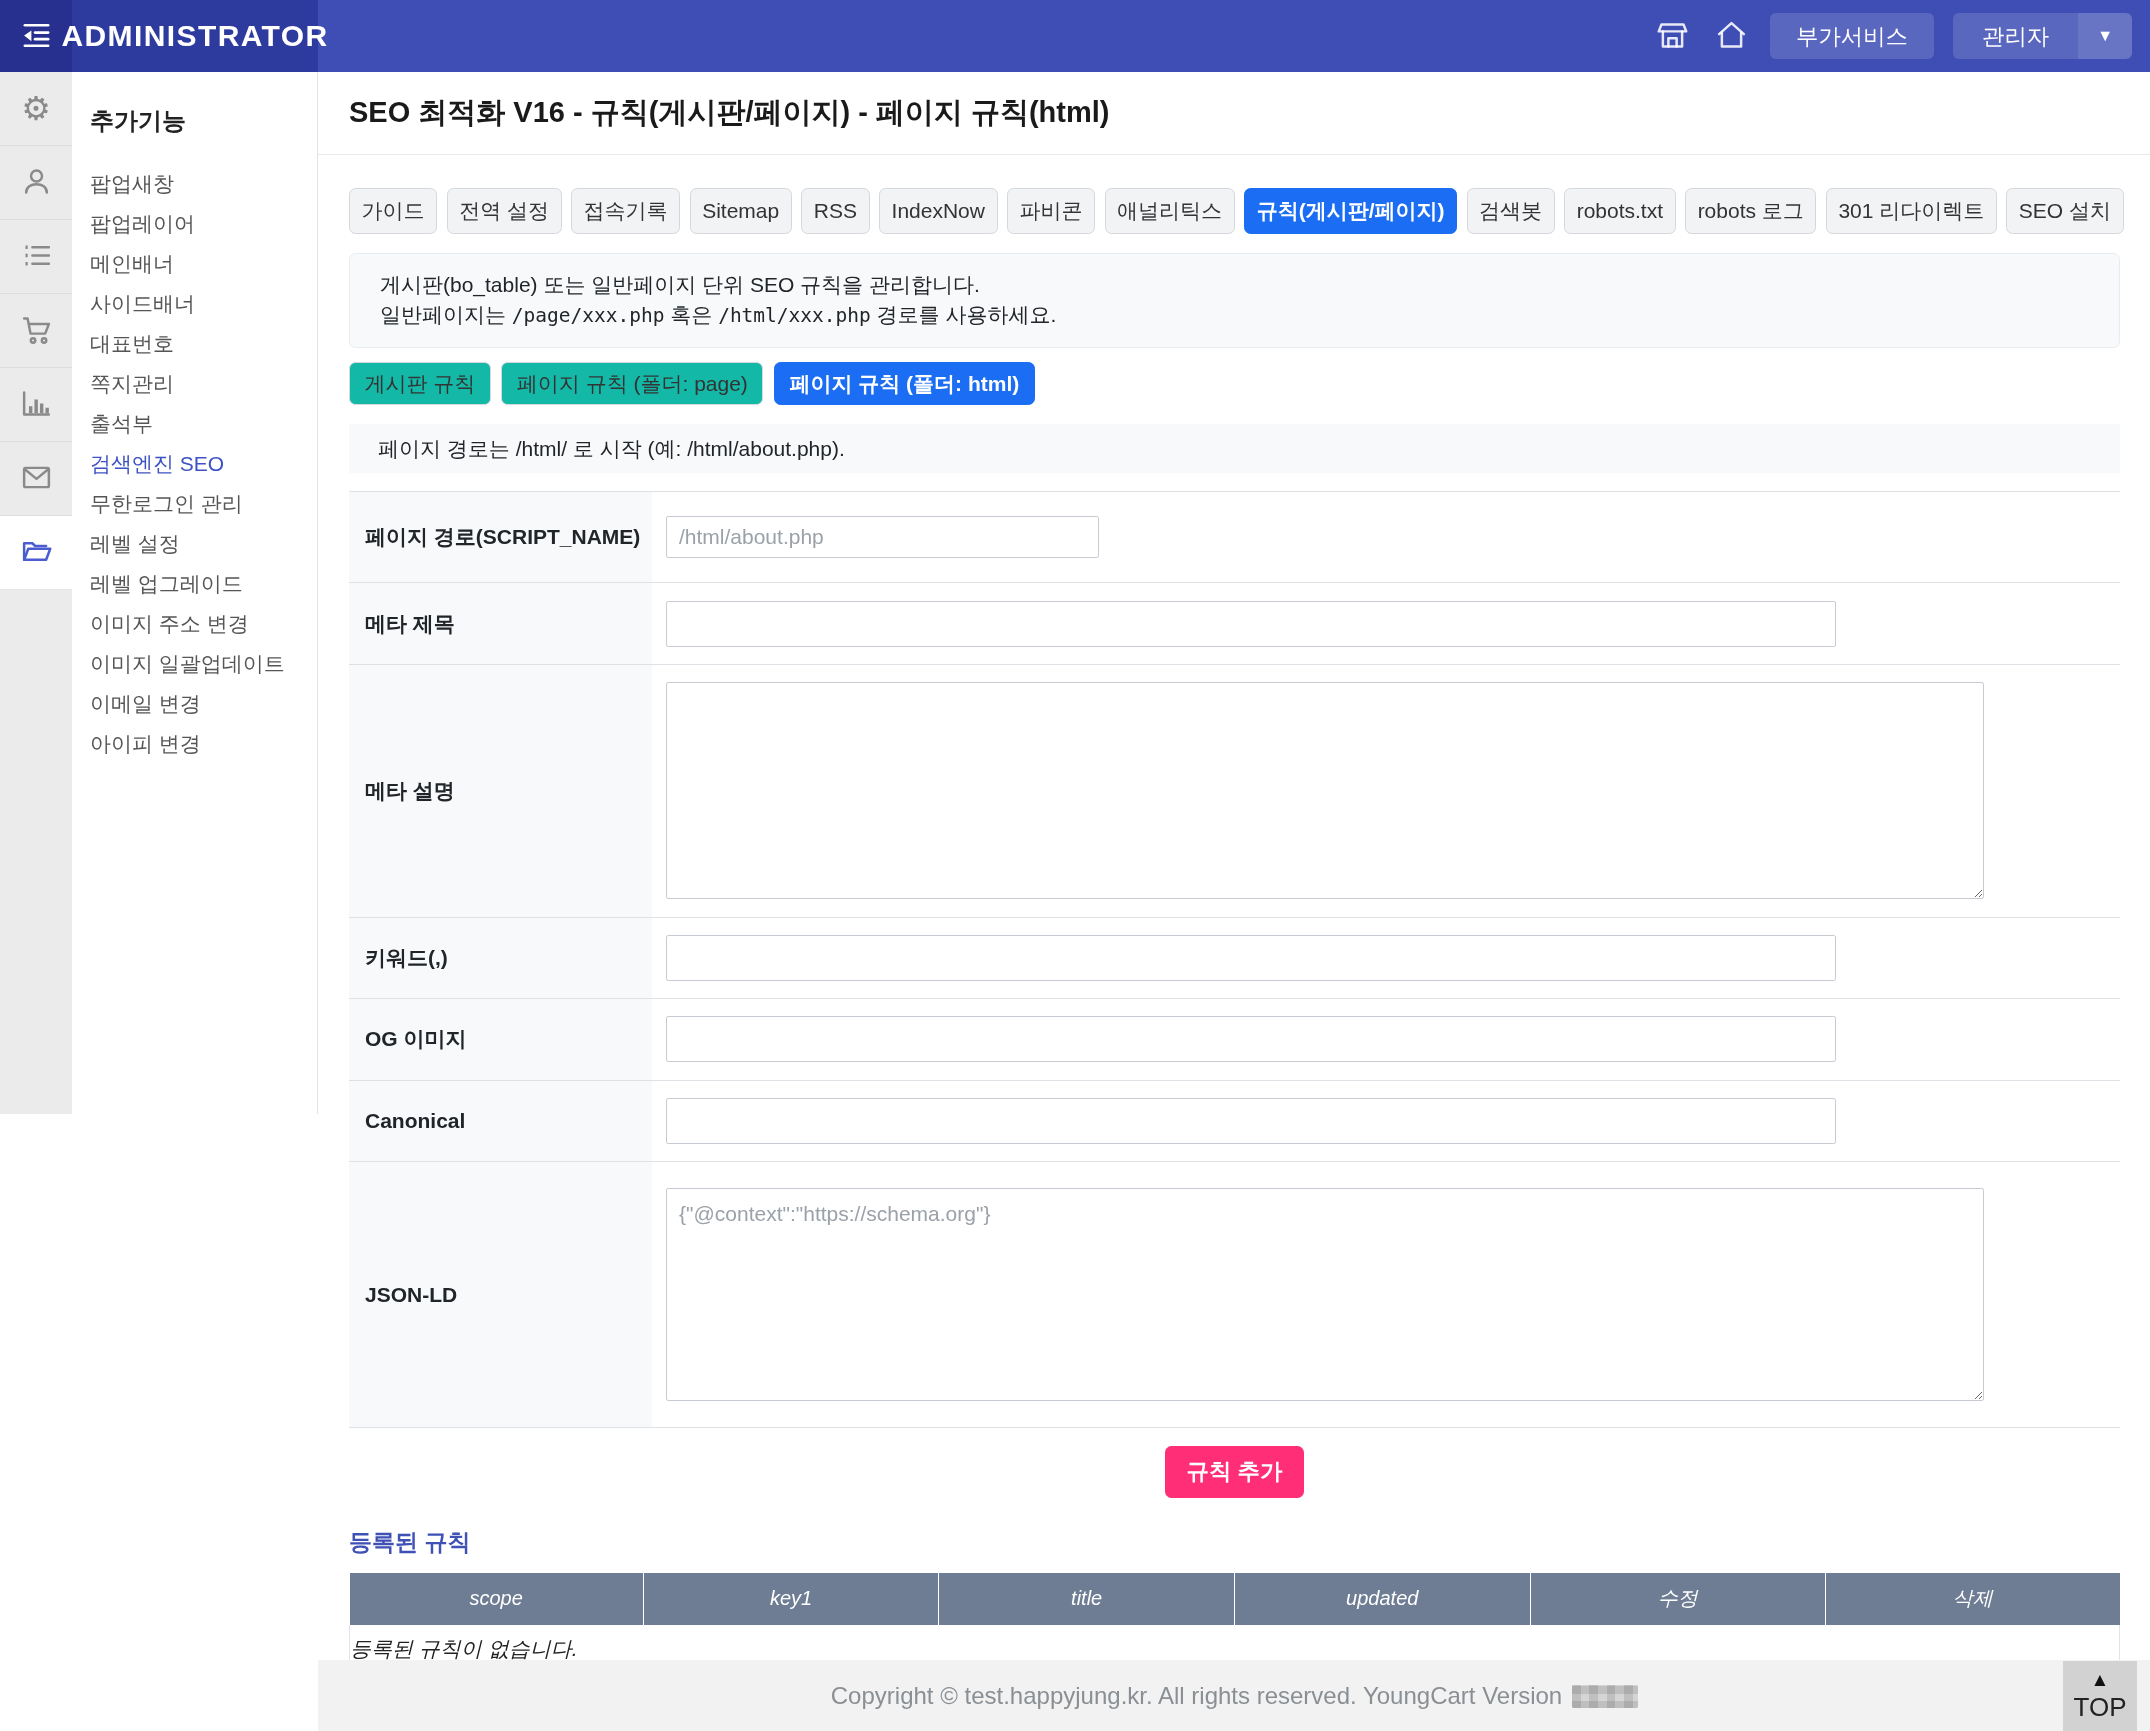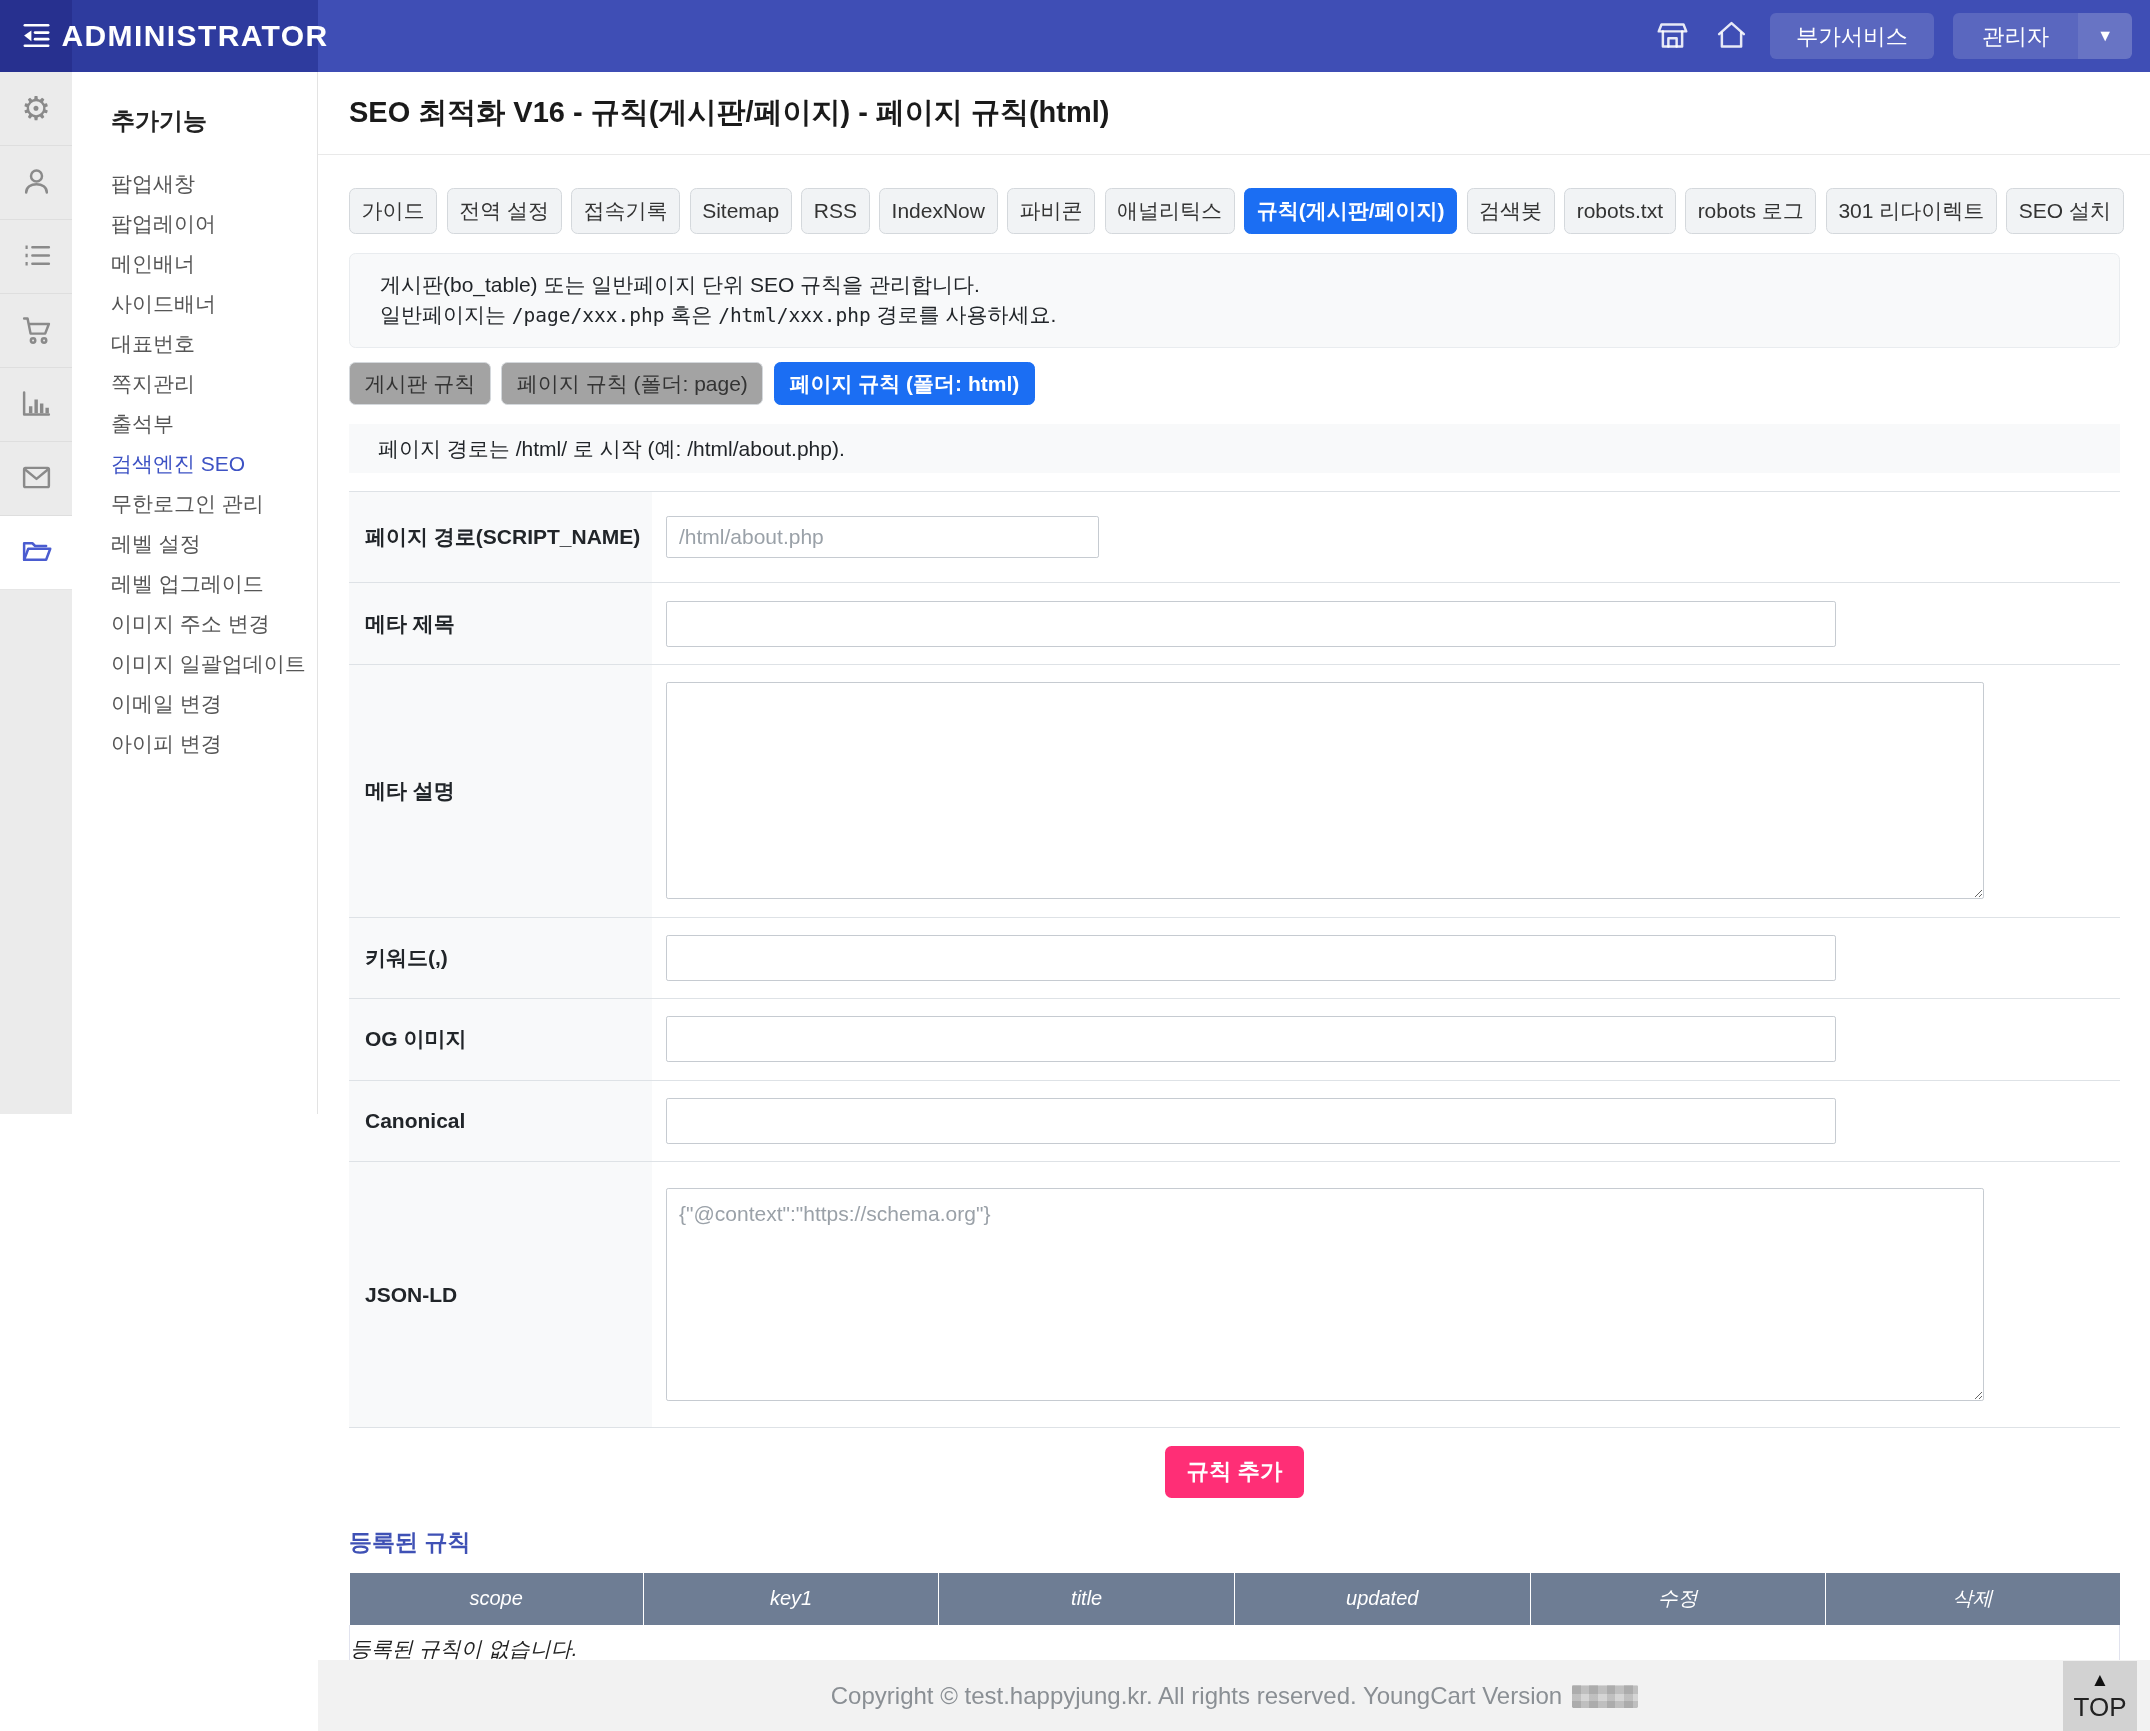--- a/index.html
+++ b/index.html
@@ -19,42 +19,42 @@
   .tb-btn.admin .caret { padding:0 19px; height:100%; display:flex; align-items:center; background:rgba(255,255,255,.09); border-radius:0 5.8px 5.8px 0; font-size:16px; }
 
   
   .iconstrip { position:absolute; left:0; top:72px; width:72px; height:1042px; background:#ebebeb; }
   .icell { width:72px; height:74px; display:flex; align-items:center; justify-content:center; border-bottom:0.7px solid #dedede; cursor:pointer; }
   .icell.active { background:#fff; border-bottom:0.7px solid #e6e6e6; }
   .icell svg { stroke:#8a8a8a; }
   .icell.active svg { stroke:#4a5cd0; }
   .gear-glyph { font-size:33px; color:#8a8a8a; line-height:1; }
 
-  .menu { position:absolute; left:72px; top:72px; width:246px; height:1042px; background:#fff; border-right:0.7px solid #e3e3e3; padding:33px 0 0 39px; }
+  .menu { position:absolute; left:72px; top:72px; width:246px; height:1042px; background:#fff; border-right:0.7px solid #e3e3e3; padding:33px 0 0 18px; }
   .menu-header { font-size:24px; font-weight:bold; color:#222; margin-bottom:27.4px; }
   .menu ul { list-style:none; }
   .menu li { font-size:21px; color:#555; height:40px; line-height:40px; cursor:pointer; white-space:nowrap; }
   .menu li.active { color:#3d52c4; }
 
   
   .content { position:absolute; left:318px; top:72px; width:1833px; height:1660px; background:#fff; }
   .content-header { height:83px; border-bottom:0.7px solid #e9e9e9; display:flex; align-items:center; padding:0 31px; }
   .page-title { font-size:29px; font-weight:bold; color:#1a1a1a; }
   .content-body { padding:0 31px; }
 
   .tabs { margin-top:33px; display:flex; gap:9.4px; }
   .tab { height:46px; padding:0 11.6px; font-size:21px; color:#333; background:#f1f3f5; border:0.7px solid #d4d8dc; border-radius:6.5px; white-space:nowrap; cursor:pointer; display:flex; align-items:center; }
   .tab.active { background:#1b6ef3; border-color:#1b6ef3; color:#fff; font-weight:bold; }
 
   .infobox { margin-top:19px; background:#f8f9fa; border:0.7px solid #e9ecef; border-radius:6.5px; padding:16px 30px; }
   .infobox p { font-size:21px; color:#212529; line-height:30px; }
   .infobox .mono { font-size:19.5px; }
 
   .subtabs { margin-top:14.4px; display:flex; gap:10.8px; }
-  .subtab { height:43px; padding:0 14.4px; font-size:21px; color:#333; background:#a3a3a3; border:0.7px solid #d4d8dc; border-radius:6.5px; white-space:nowrap; cursor:pointer; display:flex; align-items:center; }
+  .subtab { height:43px; padding:0 14.4px; font-size:21px; color:#333; background:#14b8a6; border:0.7px solid #d4d8dc; border-radius:6.5px; white-space:nowrap; cursor:pointer; display:flex; align-items:center; }
   .subtab.active { background:#1b6ef3; border-color:#1b6ef3; color:#fff; font-weight:bold; }
 
   .notebar { margin-top:19px; height:49px; line-height:49px; background:#f8f9fa; font-size:21px; color:#212529; padding-left:29px; }
 
   
   .formtable { margin-top:18px; border-top:0.7px solid #dee2e6; border-bottom:0.7px solid #dee2e6; }
   .frow { display:flex; border-bottom:0.7px solid #dee2e6; }
   .frow:last-child { border-bottom:none; }
   .flabel { width:303px; flex:0 0 303px; background:#f8f9fa; font-size:21px; font-weight:bold; color:#212529; display:flex; align-items:center; padding-left:16px; }
   .fctrl { flex:1; display:flex; align-items:flex-start; padding:11.6px 0 11.6px 14.4px; }

